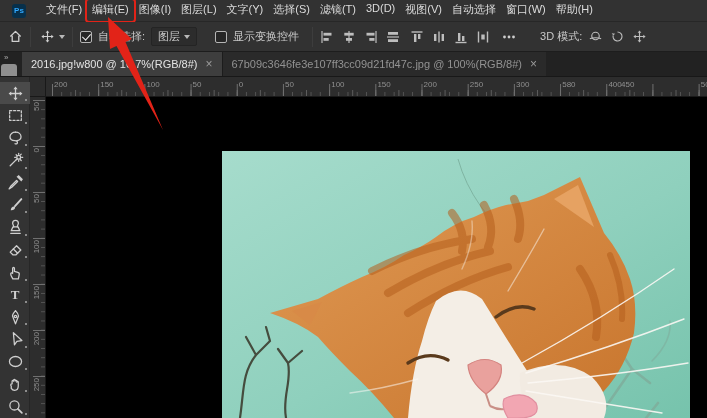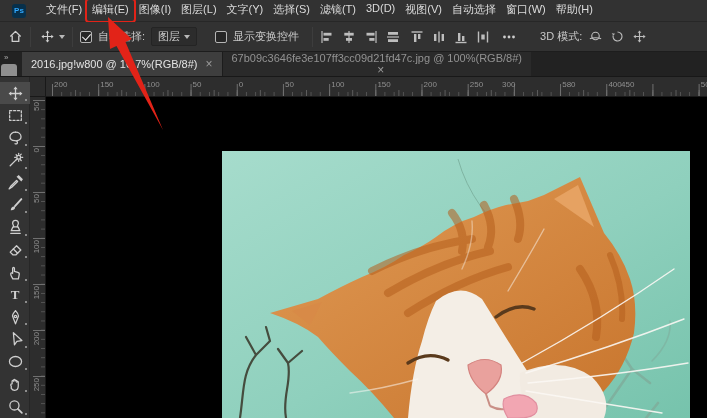--- a/index.html
+++ b/index.html
@@ -38,21 +38,21 @@
   .dim { color:#c9c9c9; }
 
   
   .tabbar { position:absolute; left:0; top:52px; width:707px; height:25px; background:#222222;
             display:flex; align-items:stretch; border-bottom:1px solid #181818; }
   .tab-left-col { width:22px; position:relative; flex:0 0 auto; }
   .overflow-chevron { position:absolute; left:4px; top:1px; font-size:8px; color:#aaaaaa; letter-spacing:-1px; }
   .panel-stub { position:absolute; left:1px; bottom:0; width:16px; height:12px; background:#8f8f8f; border-radius:3px 3px 0 0; }
   .tab { display:flex; align-items:center; padding:0 9px; font-size:11px; cursor:default; }
   .tab.active { background:#3e3e3e; color:#e3e3e3; }
-  .tab.inactive { background:#2a2a2a; color:#929292; border-left:1px solid #1c1c1c;flex-direction:column; }
+  .tab.inactive { background:#2a2a2a; color:#929292; border-left:1px solid #1c1c1c; }
   .tab-close { margin-left:8px; font-size:12px; line-height:1; color:#9a9a9a; }
 
   
   .toolbar { position:absolute; left:0; top:77px; width:30px; height:341px; background:#333333;
              border-right:1px solid #272727; padding-top:5px; }
   .tool { width:30px; height:22.4px; display:flex; align-items:center; justify-content:center; position:relative; }
   .tool.selected { background:#4a4a4a; }
   .tool::after { content:""; position:absolute; right:3px; bottom:3px; width:2px; height:2px; background:#8d8d8d; }
   .tool-glyph { color:#cfcfcf; font-size:13px; font-weight:bold; font-family:"Liberation Serif","DejaVu Serif",serif; }
 
@@ -335,21 +335,21 @@
   <span class="rlabel" style="left: 8px;">200</span>
       <span class="rlabel" style="left: 54.2px;">150</span>
       <span class="rlabel" style="left: 100.4px;">100</span>
       <span class="rlabel" style="left: 146.6px;">50</span>
       <span class="rlabel" style="left: 192.8px;">0</span>
       <span class="rlabel" style="left: 239px;">50</span>
       <span class="rlabel" style="left: 285.2px;">100</span>
       <span class="rlabel" style="left: 331.4px;">150</span>
       <span class="rlabel" style="left: 377.6px;">200</span>
       <span class="rlabel" style="left: 423.8px;">250</span>
-      <span class="rlabel" style="left: 456px;">300</span>
+      <span class="rlabel" style="left: 470px;">300</span>
       <span class="rlabel" style="left: 516.2px;">580</span>
       <span class="rlabel" style="left: 562.4px;">400</span>
       <span class="rlabel" style="left: 575px;">450</span>
       <span class="rlabel" style="left: 654.8px;">500</span>
     </div>
   <div class="ruler-v" id="vruler">
     <div class="minor"></div>
       <div class="major"></div>
   <span class="rlabel" style="top: 5px;">50</span>
       <span class="rlabel" style="top: 51px;">0</span>

